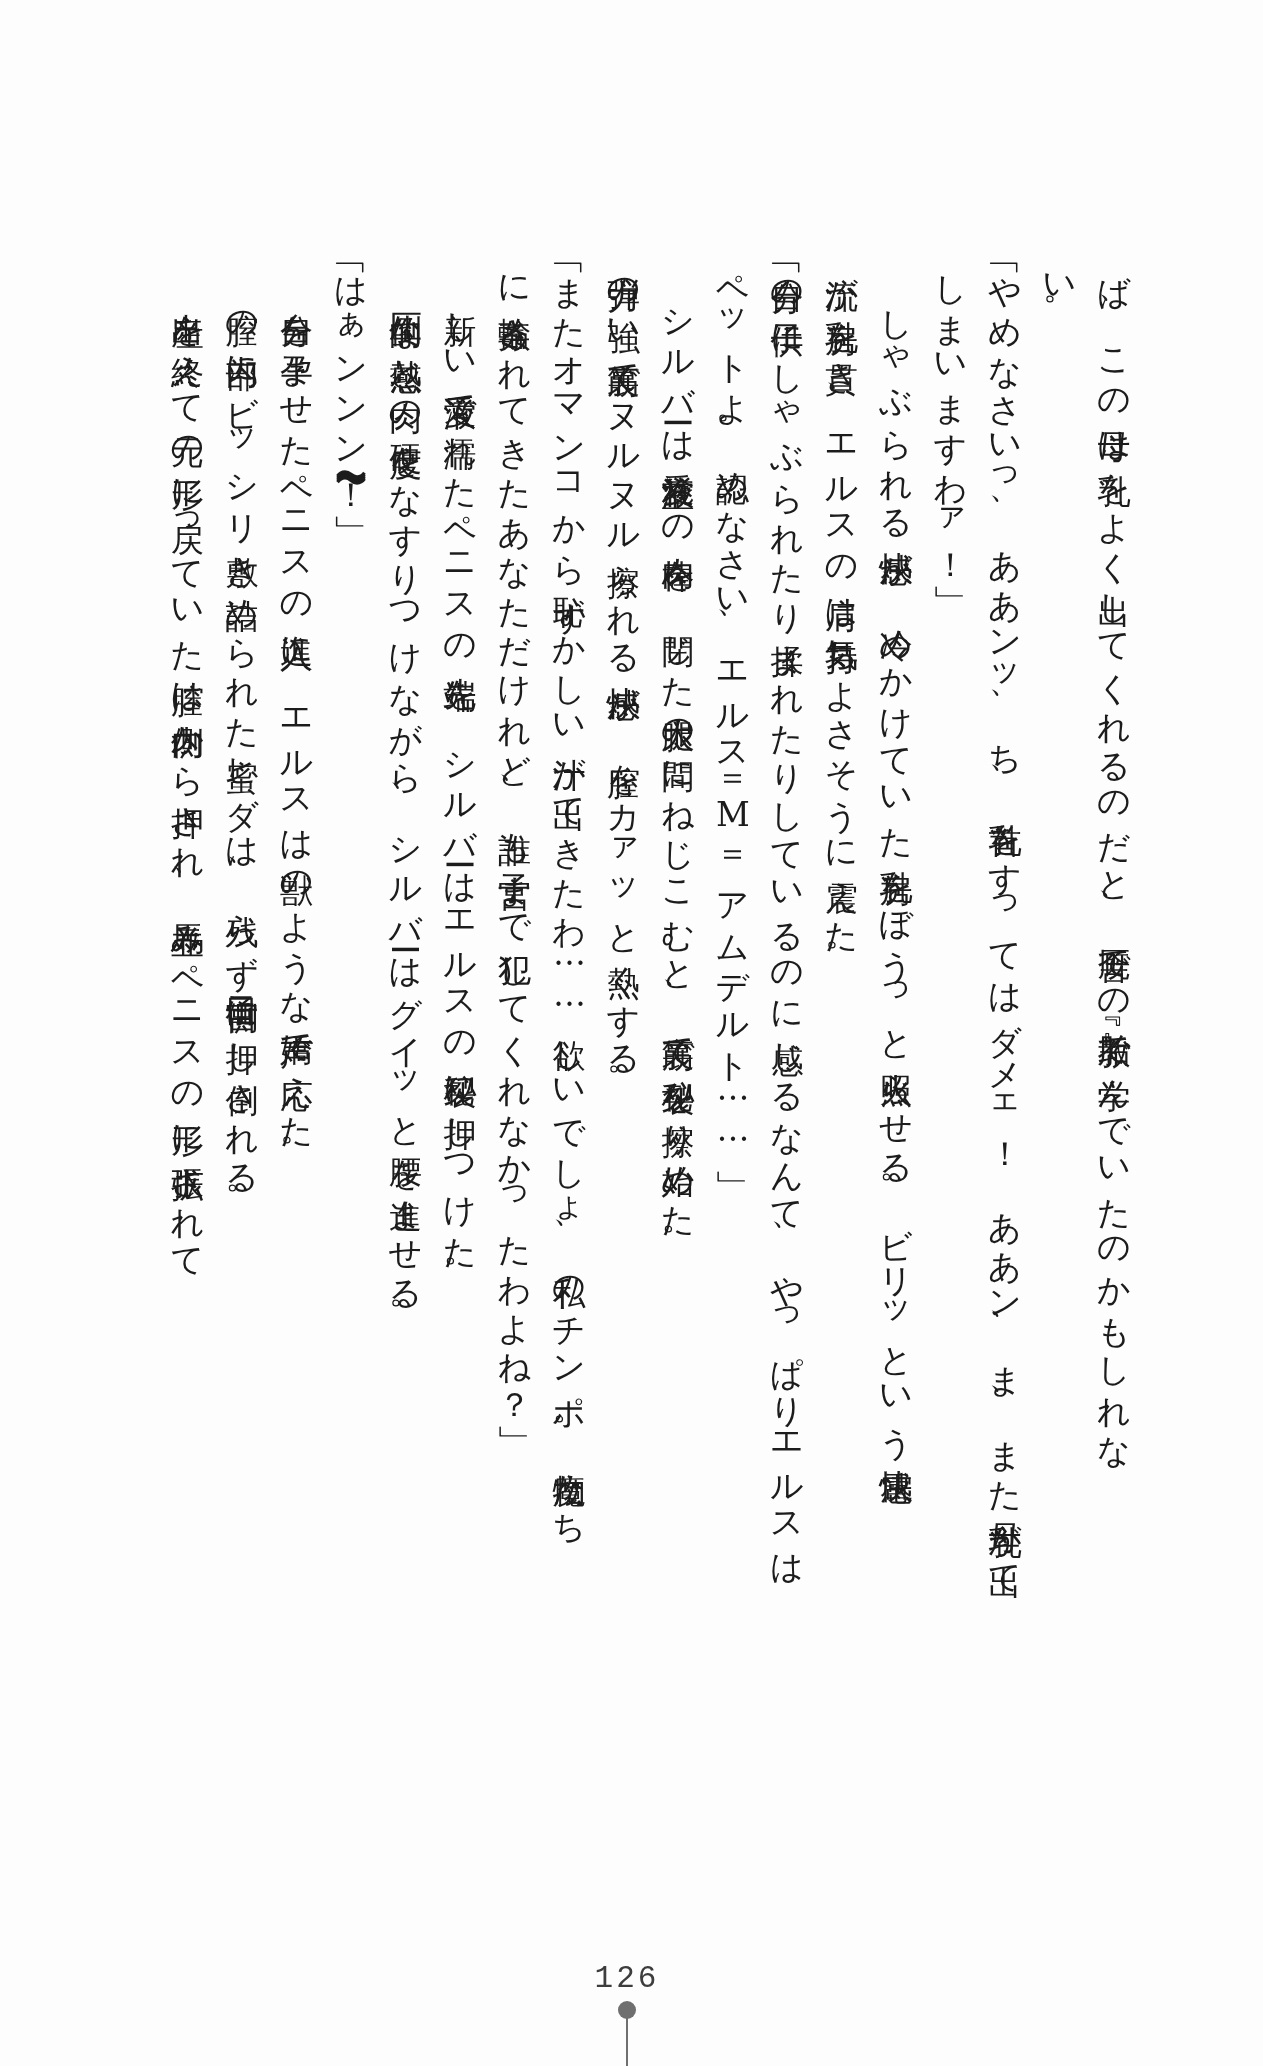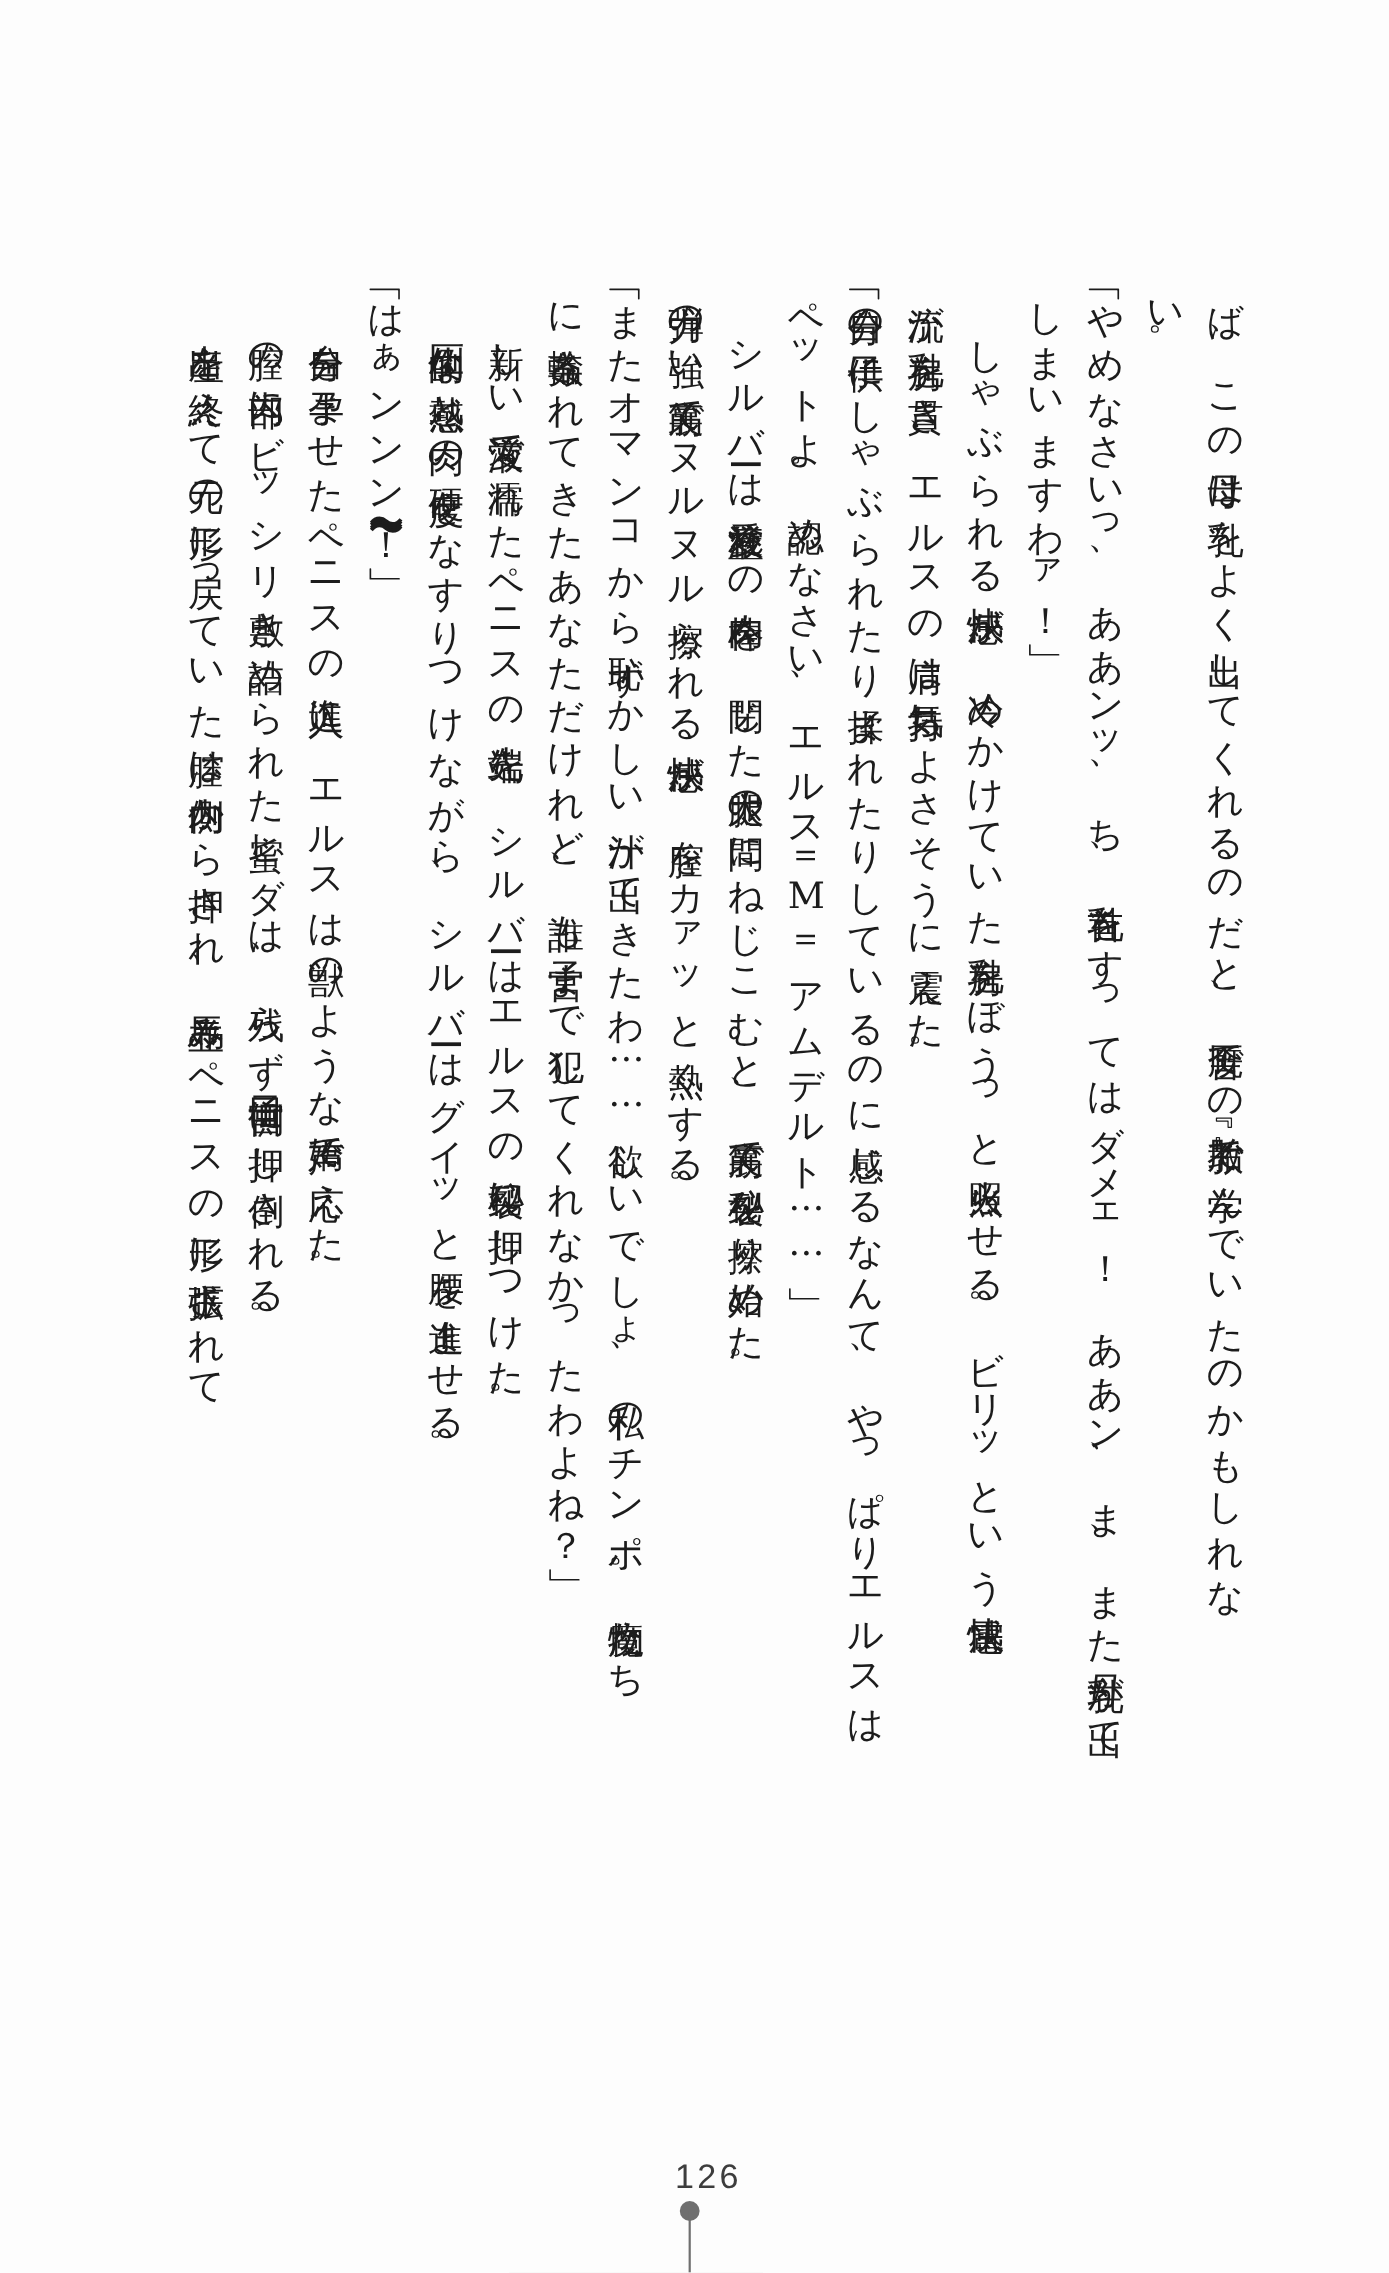--- a/index.html
+++ b/index.html
@@ -36,26 +36,26 @@
     margin:0;
     padding:0;
     white-space:pre;
   }
   .tcol.ind{
     text-indent:35px;
   }
   .folio{
     position:absolute;
     top:1961px;
-    left:644px;
+    left:627px;
     transform:translateX(-50%);
     font-size:31px;
     letter-spacing:3px;
     color:var(--page_number);
-    font-family:Liberation Sans, sans-serif;
+    font-family:Liberation Mono, monospace;
   }
   .marker-dot{
     position:absolute;
     left:627px;
     top:2010px;
     width:18px;
     height:18px;
     border-radius:50%;
     background:var(--marker);
     transform:translate(-50%,-50%);

